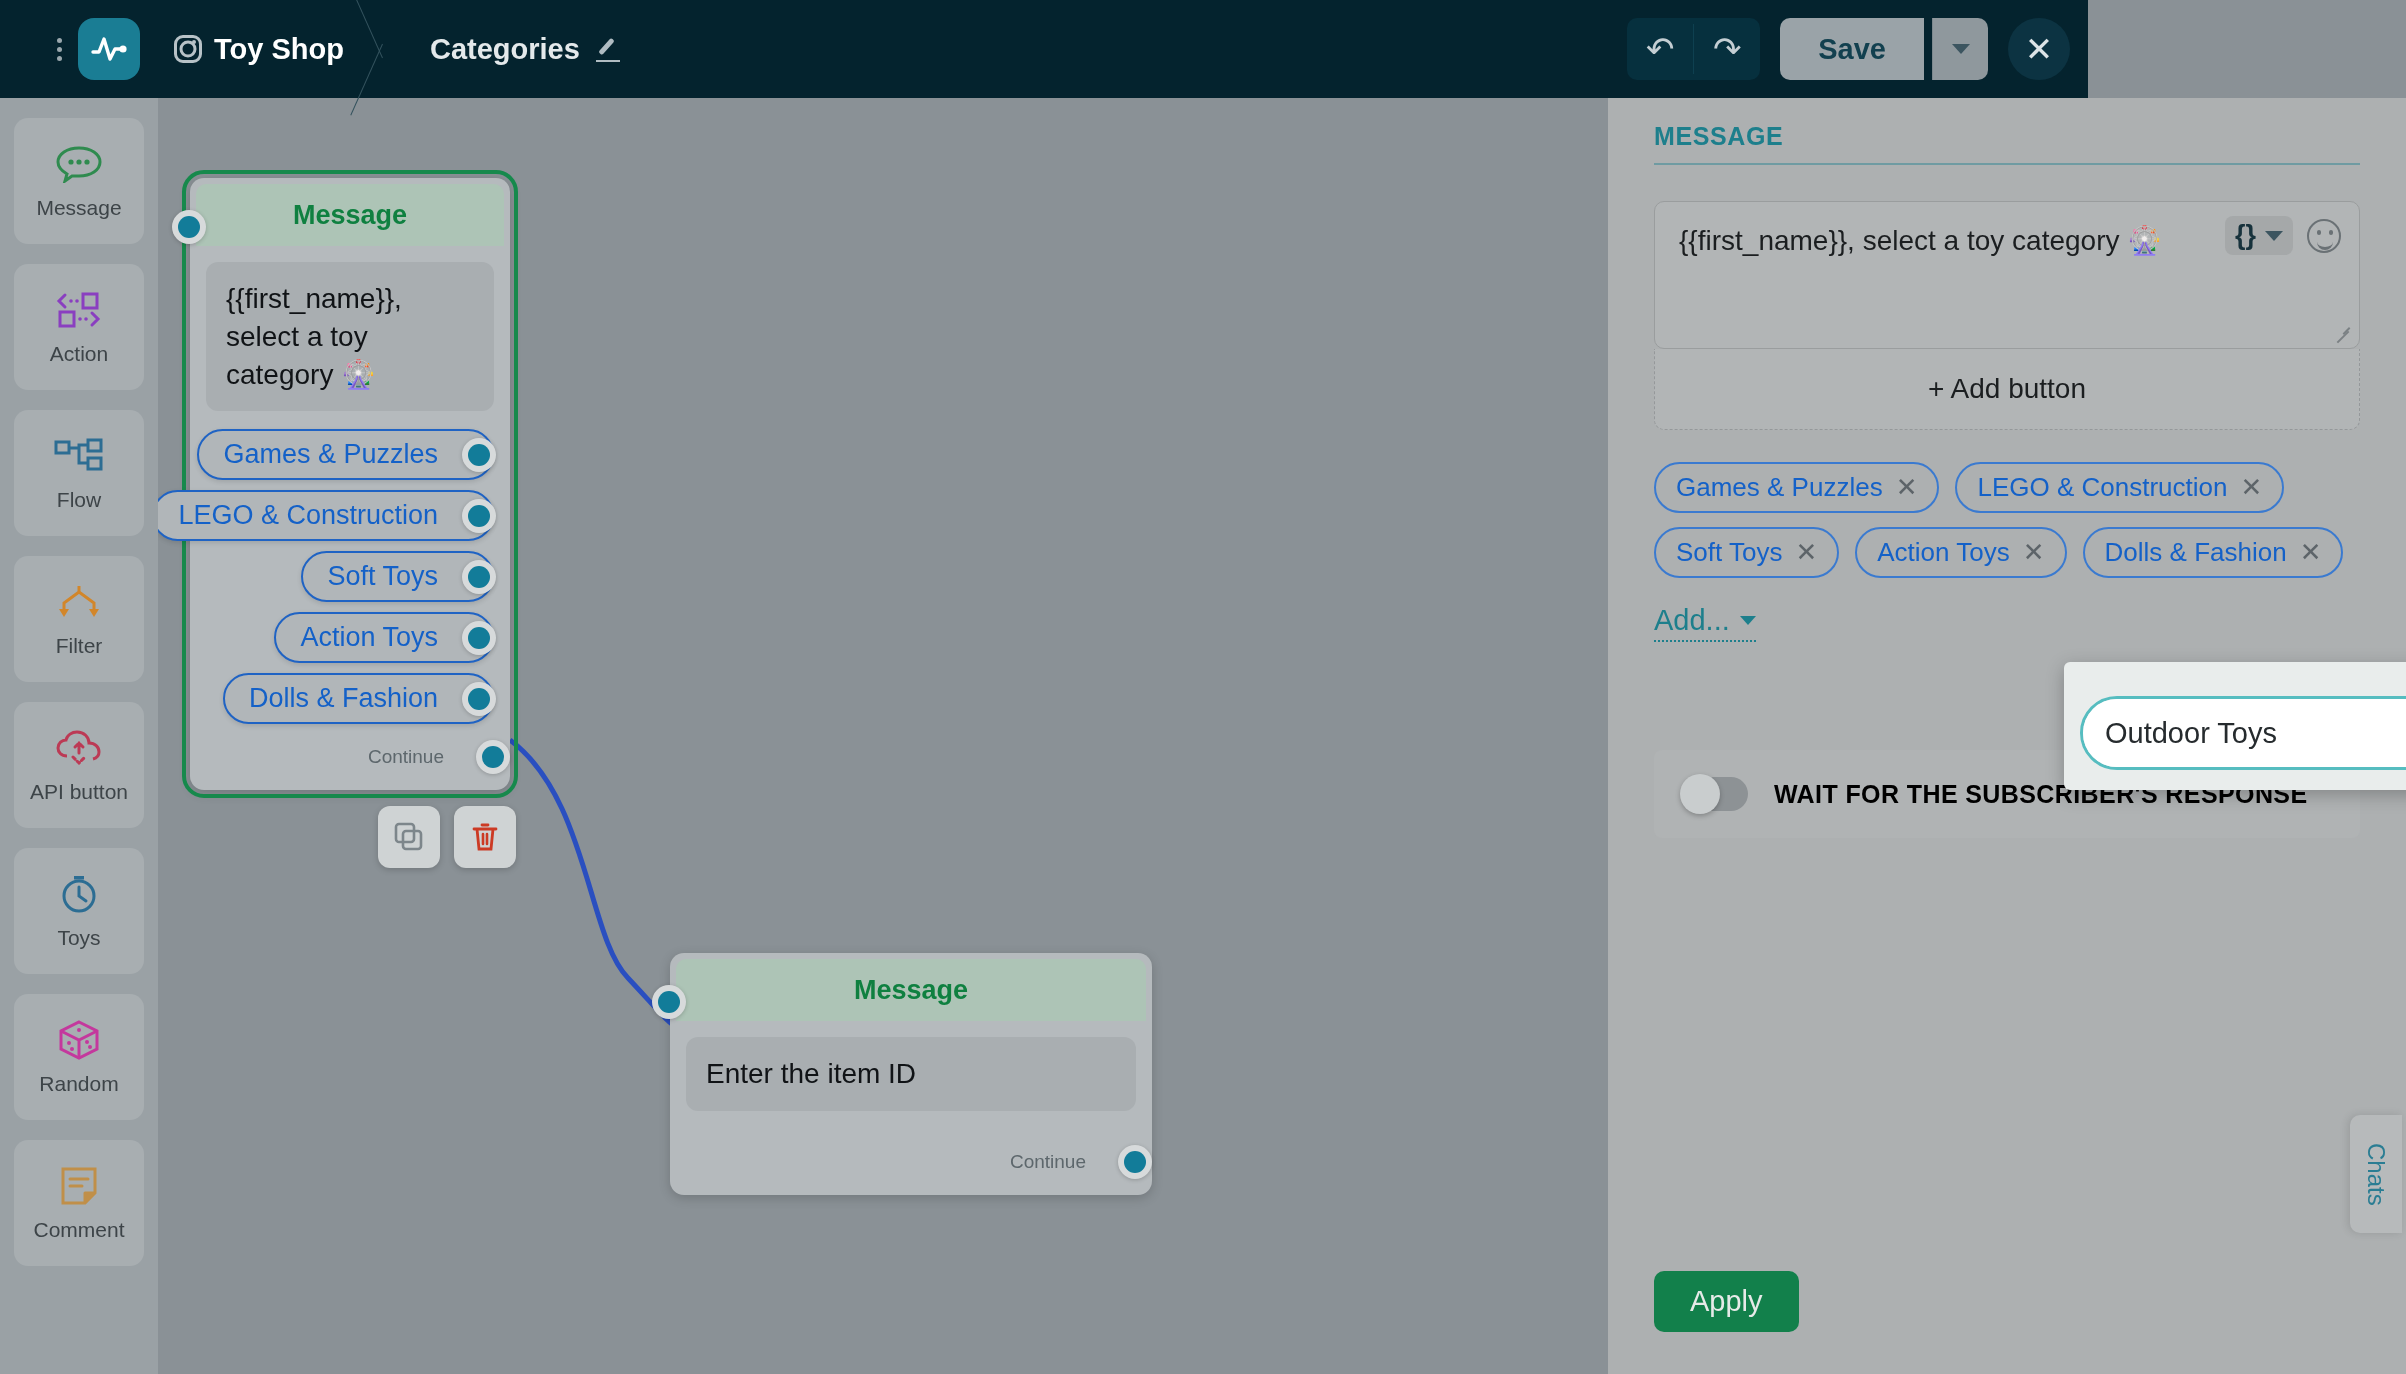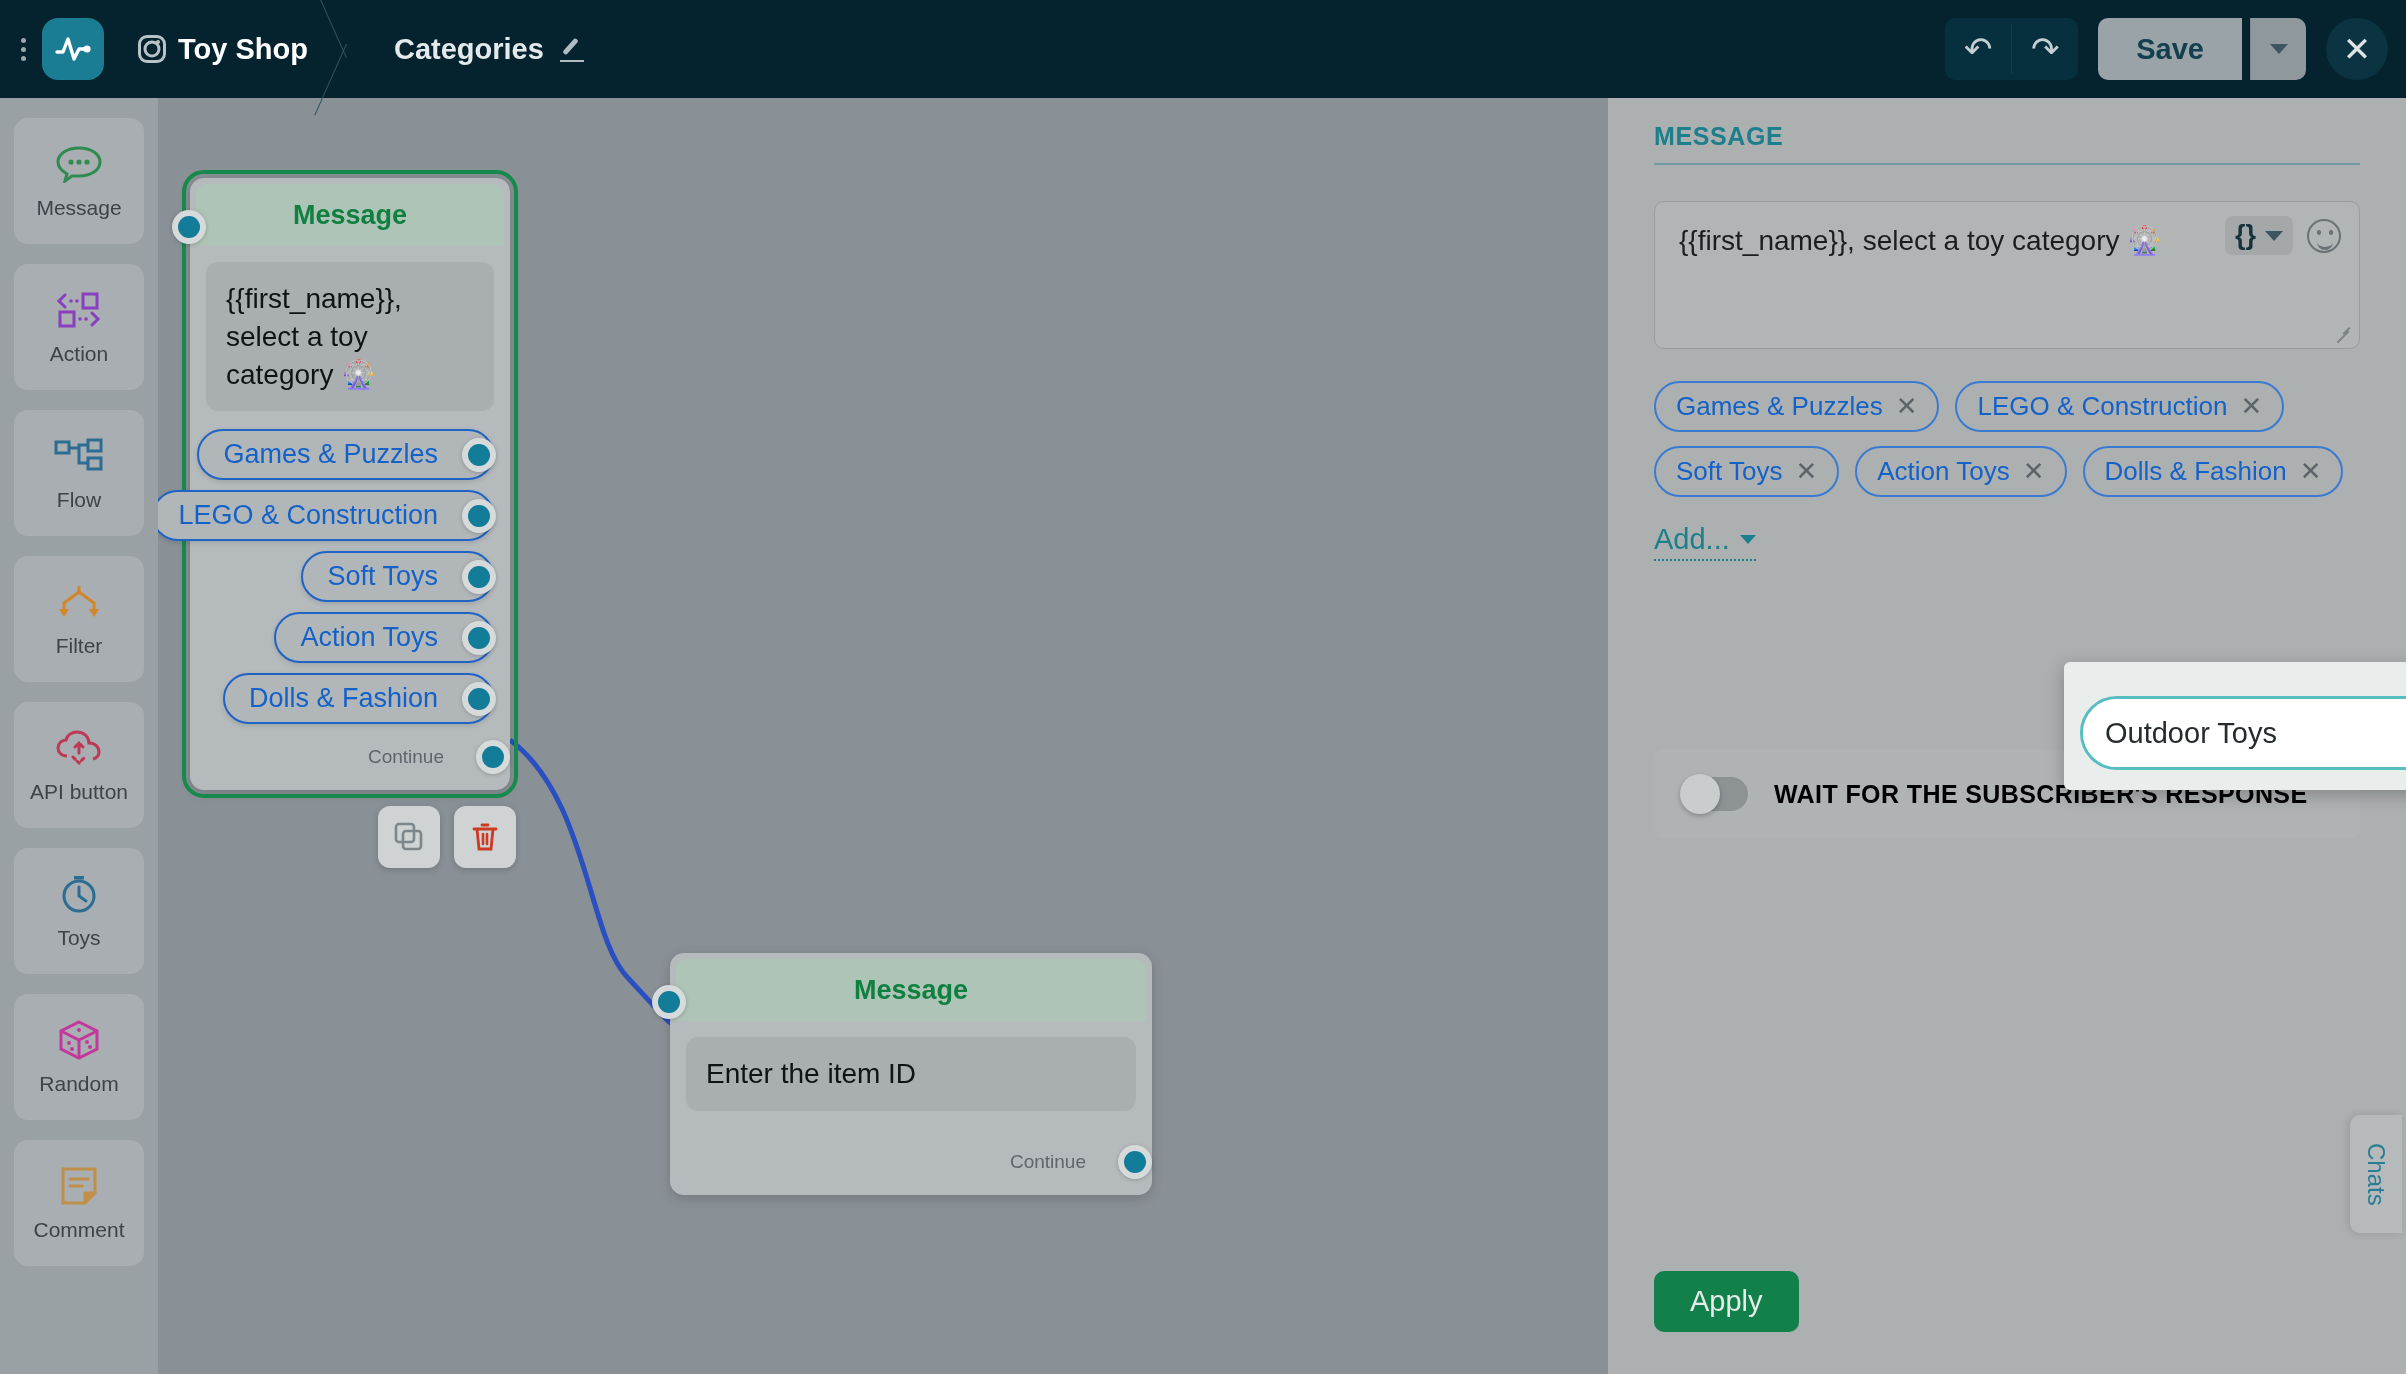--- a/index.html
+++ b/index.html
@@ -8,24 +8,25 @@
     overflow: hidden;
     font-family: "Liberation Sans", sans-serif;
     background: #8a9196;
   }
 
   #app { position: relative; width: 2406px; height: 1374px; }
 
   
   .header {
     position: absolute; left: 0; top: 0;
-    width: 2406px; height: 98px;
+    width: 2088px; height: 98px;
     background: #04232e;
     display: flex; align-items: center;
     z-index: 40;
+    padding-left: 36px;
   }
   .kebab {
     width: 30px; margin-left: 8px;
     display: flex; flex-direction: column; align-items: center; gap: 4px;
   }
   .kebab i { width: 5px; height: 5px; border-radius: 50%; background: #9aa7ad; display:block;}
   .logo-tile {
     width: 62px; height: 62px; border-radius: 16px;
     background: #1a7d94;
     display: flex; align-items: center; justify-content: center;
@@ -526,20 +527,21 @@
       <div class="msg-tools">
         <span class="var-btn">
           <span class="br">{}</span>
           <span class="caret-d"></span>
         </span>
         <span class="emoji-ico"></span>
       </div>
       <span class="resize-grip"></span>
     </div>
 
+    <div class="add-button-row">+ Add button</div>
 
     <div class="chips">
       <span class="chip">
         <span>Games &amp; Puzzles</span>
         <span class="x">✕</span>
       </span>
       <span class="chip">
         <span>LEGO &amp; Construction</span>
         <span class="x">✕</span>
       </span>

